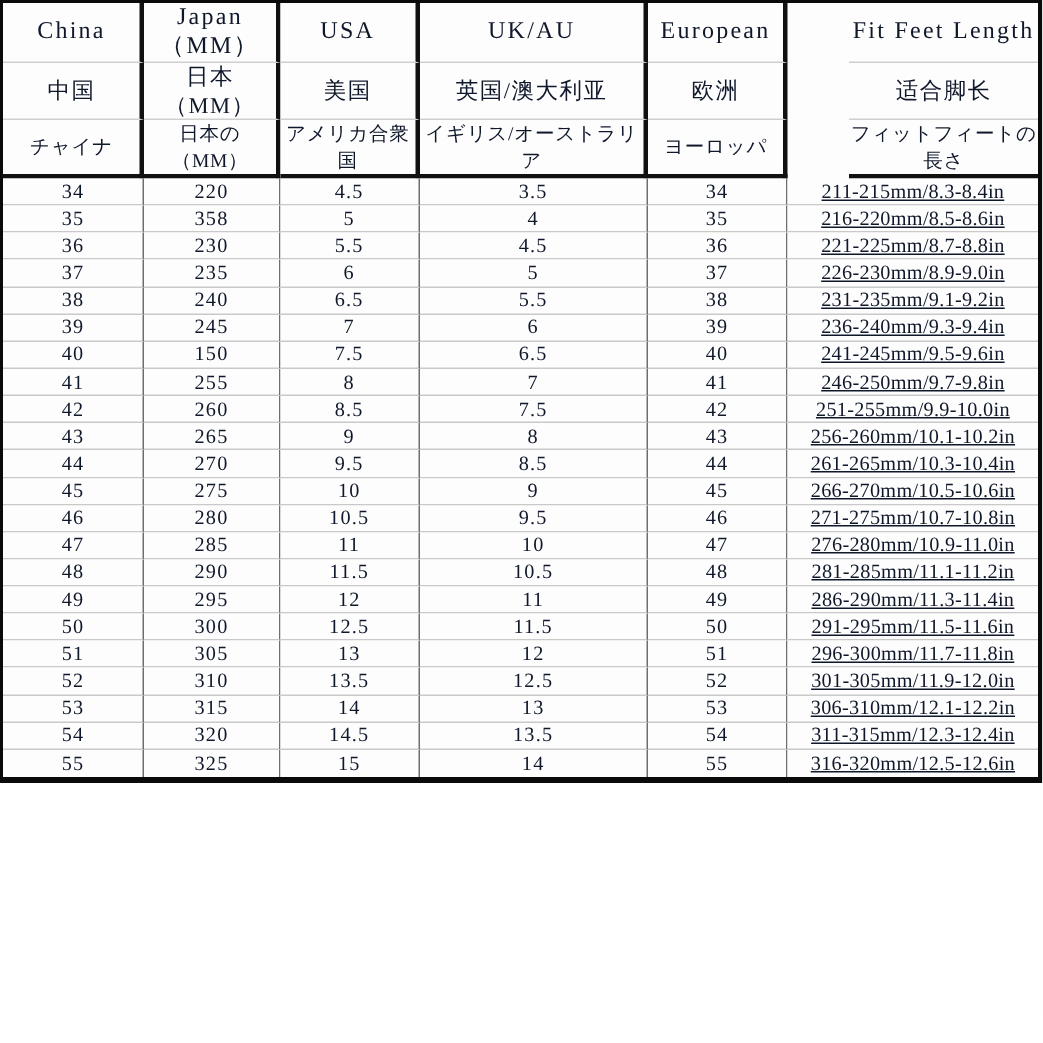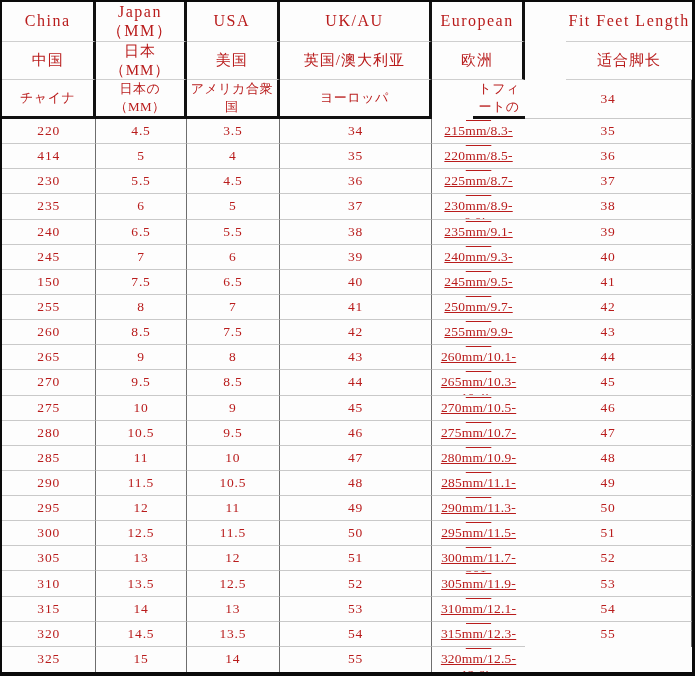--- a/index.html
+++ b/index.html
@@ -3,25 +3,25 @@
 <meta charset="utf-8">
 <style>
   html, body {
     margin: 0;
     padding: 0;
     background: #ffffff;
   }
   #stage {
     position: relative;
     width: 695px;
-    height: 676px;
+    height: 522px;
     background: #fdfdfd;
     overflow: hidden;
     font-family: "Liberation Serif", "DejaVu Serif", serif;
-    color: #b91c1c;
+    color: #0f172a;
   }
   #size-chart {
     position: absolute;
     inset: 0;
     display: grid;
     grid-template-columns: 95fr 91fr 94fr 153fr 94fr 168fr;
     grid-template-rows: 40px 38px 39px repeat(22, 1fr);
     box-sizing: border-box;
     border-top: 2px solid #0a0a0a;
     border-left: 2px solid #0a0a0a;
@@ -86,30 +86,31 @@
       <div class="c h r0 last-col">Fit Feet Length</div>
       <div class="c h r1">中国</div>
       <div class="c h r1">日本（MM）</div>
       <div class="c h r1">美国</div>
       <div class="c h r1">英国/澳大利亚</div>
       <div class="c h r1">欧洲</div>
       <div class="c h r1 last-col">适合脚长</div>
       <div class="c h r2">チャイナ</div>
       <div class="c h r2">日本の（MM）</div>
       <div class="c h r2">アメリカ合衆国</div>
+      <div class="c h r2">イギリス/オーストラリア</div>
       <div class="c h r2">ヨーロッパ</div>
       <div class="c h r2 last-col">フィットフィートの長さ</div>
       <div class="c d">34</div>
       <div class="c d">220</div>
       <div class="c d">4.5</div>
       <div class="c d">3.5</div>
       <div class="c d">34</div>
       <div class="c d last-col fit-col">211-215mm/8.3-8.4in</div>
       <div class="c d">35</div>
-      <div class="c d">414</div>
+      <div class="c d">358</div>
       <div class="c d">5</div>
       <div class="c d">4</div>
       <div class="c d">35</div>
       <div class="c d last-col fit-col">216-220mm/8.5-8.6in</div>
       <div class="c d">36</div>
       <div class="c d">230</div>
       <div class="c d">5.5</div>
       <div class="c d">4.5</div>
       <div class="c d">36</div>
       <div class="c d last-col fit-col">221-225mm/8.7-8.8in</div>

